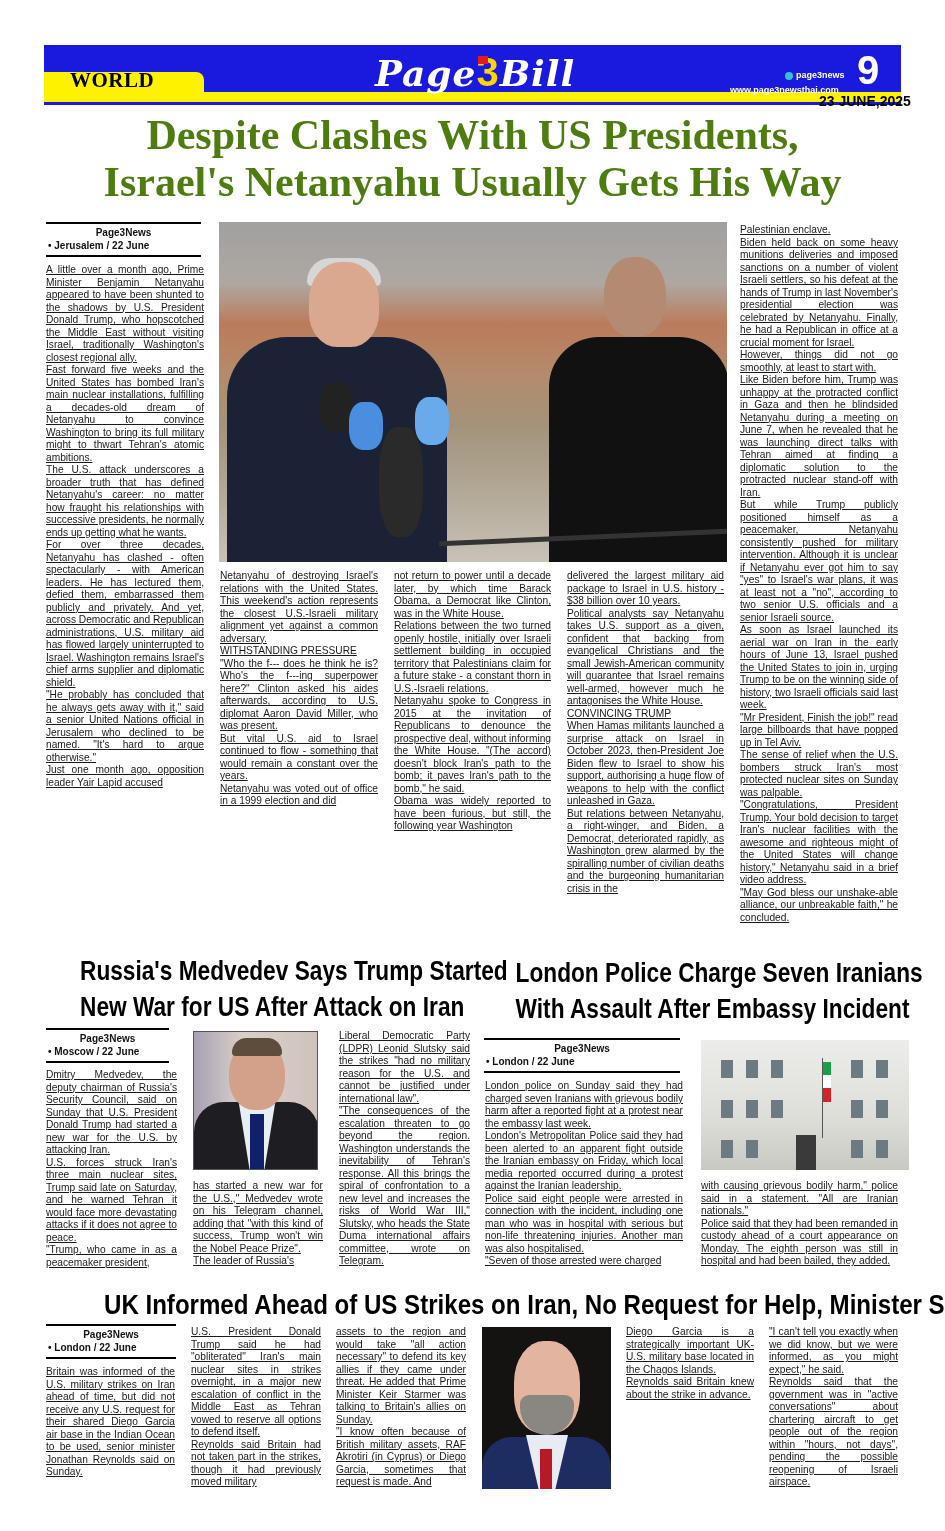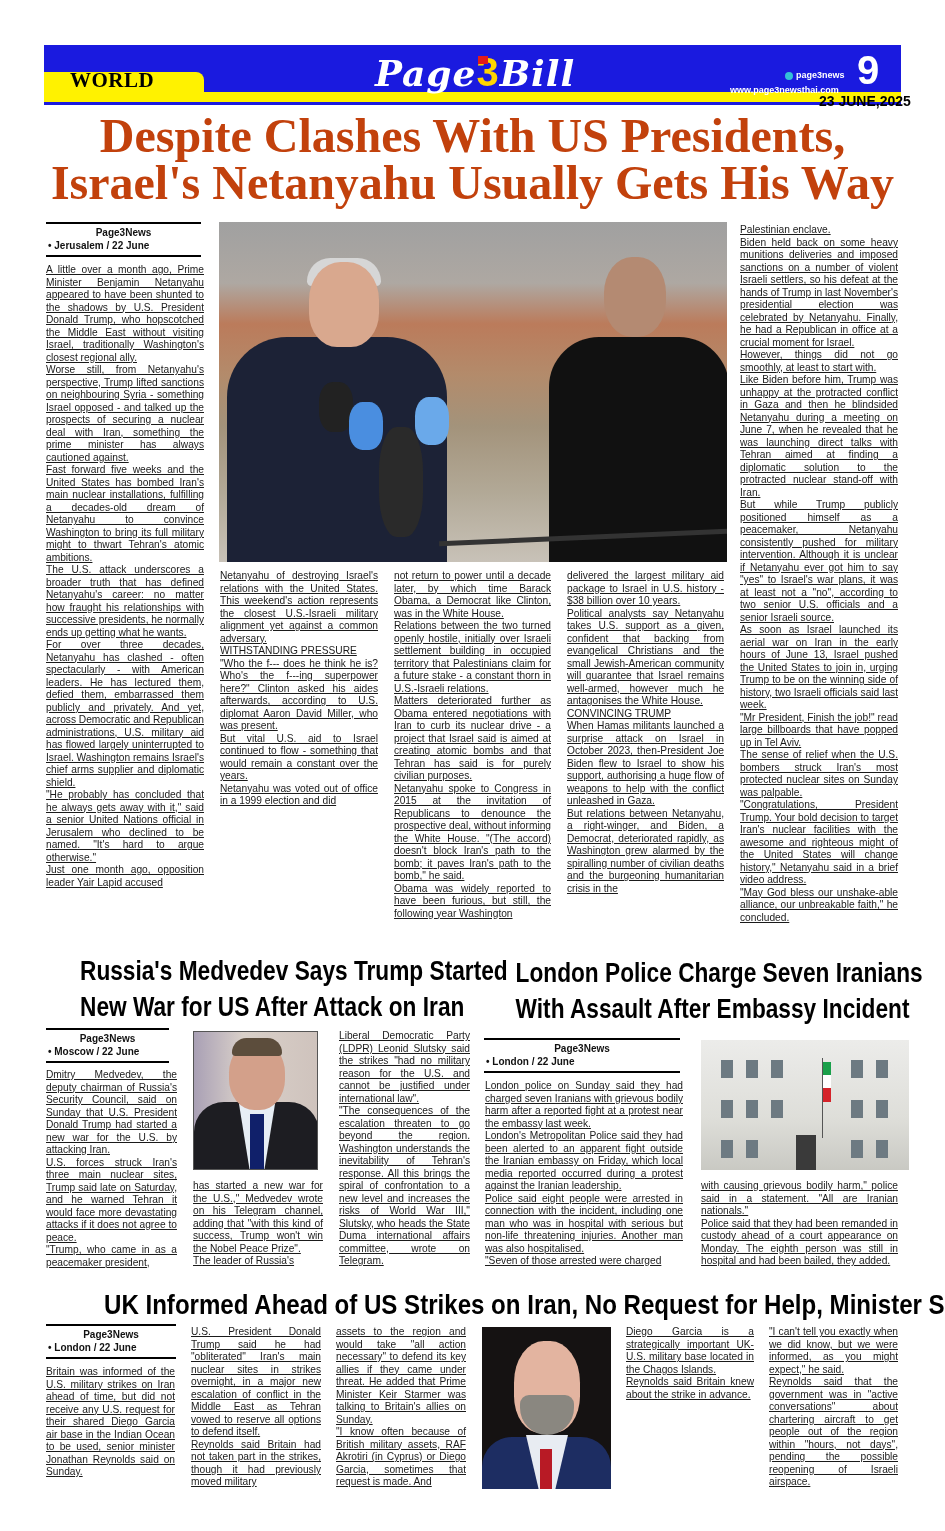--- a/index.html
+++ b/index.html
@@ -17,21 +17,21 @@
   .logo { left: 370px; top: 47px; width: 210px; height: 50px; font-family: "DejaVu Serif", serif; font-style: italic; font-weight: bold; font-size: 36px; color: #ffffff; text-align: center; letter-spacing: 1px; line-height: 50px; }
   .logo .three { color: #ffd500; font-style: normal; font-family: "Liberation Sans", sans-serif; font-weight: bold; font-size: 40px; position: relative; }
   .logo .three::before { content: ""; position: absolute; left: 2px; top: 6px; width: 10px; height: 8px; background: #e31b1b; }
   .social { left: 785px; top: 70px; font-size: 9px; color: #fff; font-weight: bold; }
   .social-icon { display: inline-block; width: 8px; height: 8px; border-radius: 50%; background: #34c0d8; margin-right: 3px; vertical-align: middle; }
   .site-url { left: 730px; top: 85px; font-size: 9px; color: #fff; font-weight: bold; }
   .page-num { left: 857px; top: 48px; font-size: 40px; font-weight: bold; color: #fff; font-family: "Liberation Sans", sans-serif; line-height: 44px; }
   .issue-date { left: 819px; top: 93px; font-size: 14px; font-weight: bold; color: #000; }
 
   
-  .main-head { left: 44px; top: 112px; width: 857px; text-align: center; font-family: "Liberation Serif", serif; font-weight: bold; font-size: 48px; line-height: 47px; color: #c2410c; }
+  .main-head { left: 44px; top: 112px; width: 857px; text-align: center; font-family: "Liberation Serif", serif; font-weight: bold; font-size: 42px; line-height: 47px; color: #4d7c0f; }
 
   
   .byline { border-top: 2px solid #000; border-bottom: 2px solid #000; padding: 2px 0 3px 0; }
   .byline .src { text-align: center; font-weight: bold; font-size: 10px; line-height: 13px; }
   .byline .loc { font-weight: bold; font-size: 10px; line-height: 13px; padding-left: 2px; }
 
   .col { font-size: 10.2px; line-height: 12.5px; text-align: justify; color: #1a1a1a; }
   .col p { margin: 0; text-decoration: underline; }
   .col p + p { margin-top: 0px; }
 
@@ -98,21 +98,20 @@
   <div>Israel's Netanyahu Usually Gets His Way</div>
 </div>
 
 <div class="abs byline" style="left:46px; top:222px; width:155px;">
   <div class="src">Page3News</div>
   <div class="loc">• Jerusalem  / 22 June</div>
 </div>
 
 <div class="abs col" style="left:46px; top:264px; width:158px;">
   <p>A little over a month ago, Prime Minister Benjamin Netanyahu appeared to have been shunted to the shadows by U.S. President Donald Trump, who hopscotched the Middle East without visiting Israel, traditionally Washington's closest regional ally.</p>
-  <p>Worse still, from Netanyahu's perspective, Trump lifted sanctions on neighbouring Syria - something Israel opposed - and talked up the prospects of securing a nuclear deal with Iran, something the prime minister has always cautioned against.</p>
   <p>Fast forward five weeks and the United States has bombed Iran's main nuclear installations, fulfilling a decades-old dream of Netanyahu to convince Washington to bring its full military might to thwart Tehran's atomic ambitions.</p>
   <p>The U.S. attack underscores a broader truth that has defined Netanyahu's career: no matter how fraught his relationships with successive presidents, he normally ends up getting what he wants.</p>
   <p>For over three decades, Netanyahu has clashed - often spectacularly - with American leaders. He has lectured them, defied them, embarrassed them publicly and privately. And yet, across Democratic and Republican administrations, U.S. military aid has flowed largely uninterrupted to Israel. Washington remains Israel's chief arms supplier and diplomatic shield.</p>
   <p>"He probably has concluded that he always gets away with it," said a senior United Nations official in Jerusalem who declined to be named. "It's hard to argue otherwise."</p>
   <p>Just one month ago, opposition leader Yair Lapid accused</p>
 </div>
 
 <div class="abs photo photo-main" title="Netanyahu speaking to press microphones beside a man in a black t-shirt at a damaged site">
   <div class="abs person-b-body"></div>
   <div class="abs person-b-face"></div>
@@ -130,21 +129,20 @@
   <p>Netanyahu of destroying Israel's relations with the United States. This weekend's action represents the closest U.S.-Israeli military alignment yet against a common adversary.</p>
   <p>WITHSTANDING PRESSURE</p>
   <p>"Who the f--- does he think he is? Who's the f---ing superpower here?" Clinton asked his aides afterwards, according to U.S. diplomat Aaron David Miller, who was present.</p>
   <p>But vital U.S. aid to Israel continued to flow - something that would remain a constant over the years.</p>
   <p>Netanyahu was voted out of office in a 1999 election and did</p>
 </div>
 
 <div class="abs col" style="left:394px; top:570px; width:157px;">
   <p>not return to power until a decade later, by which time Barack Obama, a Democrat like Clinton, was in the White House.</p>
   <p>Relations between the two turned openly hostile, initially over Israeli settlement building in occupied territory that Palestinians claim for a future stake - a constant thorn in U.S.-Israeli relations.</p>
-  <p>Matters deteriorated further as Obama entered negotiations with Iran to curb its nuclear drive - a project that Israel said is aimed at creating atomic bombs and that Tehran has said is for purely civilian purposes.</p>
   <p>Netanyahu spoke to Congress in 2015 at the invitation of Republicans to denounce the prospective deal, without informing the White House. "(The accord) doesn't block Iran's path to the bomb; it paves Iran's path to the bomb," he said.</p>
   <p>Obama was widely reported to have been furious, but still, the following year Washington</p>
 </div>
 
 <div class="abs col" style="left:567px; top:570px; width:157px;">
   <p>delivered the largest military aid package to Israel in U.S. history - $38 billion over 10 years.</p>
   <p>Political analysts say Netanyahu takes U.S. support as a given, confident that backing from evangelical Christians and the small Jewish-American community will guarantee that Israel remains well-armed, however much he antagonises the White House.</p>
   <p>CONVINCING TRUMP</p>
   <p>When Hamas militants launched a surprise attack on Israel in October 2023, then-President Joe Biden flew to Israel to show his support, authorising a huge flow of weapons to help with the conflict unleashed in Gaza.</p>
   <p>But relations between Netanyahu, a right-winger, and Biden, a Democrat, deteriorated rapidly, as Washington grew alarmed by the spiralling number of civilian deaths and the burgeoning humanitarian crisis in the</p>

